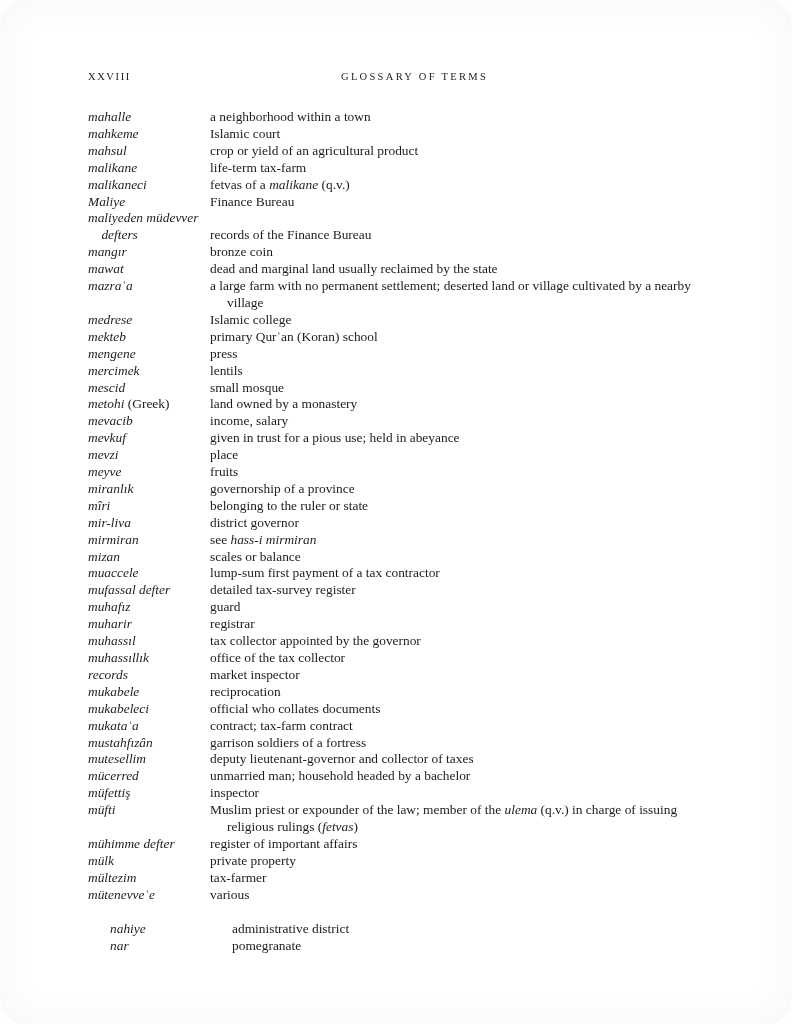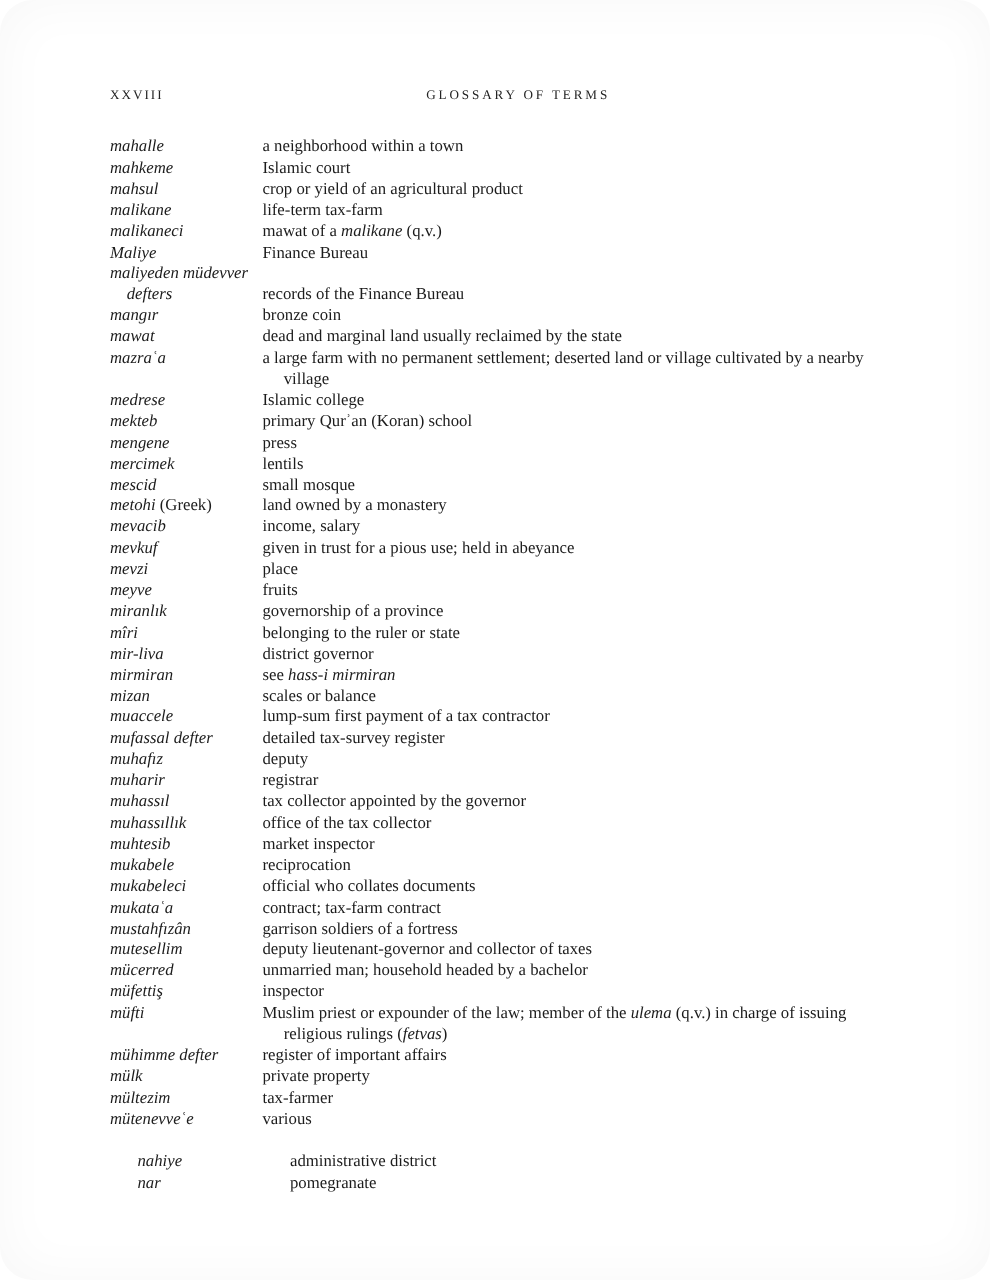--- a/index.html
+++ b/index.html
@@ -76,21 +76,21 @@
         <div class="entry">
           <div class="term"><i>mahsul</i></div>
           <div class="def"><span>crop or yield of an agricultural product</span></div>
         </div>
         <div class="entry">
           <div class="term"><i>malikane</i></div>
           <div class="def"><span>life-term tax-farm</span></div>
         </div>
         <div class="entry">
           <div class="term"><i>malikaneci</i></div>
-          <div class="def"><span>mawat of a </span><i>malikane</i><span> (q.v.)</span></div>
+          <div class="def"><span>fetvas of a </span><i>malikane</i><span> (q.v.)</span></div>
         </div>
         <div class="entry">
           <div class="term"><i>Maliye</i></div>
           <div class="def"><span>Finance Bureau</span></div>
         </div>
         <div class="entry">
           <div class="term"><i>maliyeden müdevver</i></div>
           <div class="def"></div>
         </div>
         <div class="entry">
@@ -172,36 +172,36 @@
         <div class="entry">
           <div class="term"><i>muaccele</i></div>
           <div class="def"><span>lump-sum first payment of a tax contractor</span></div>
         </div>
         <div class="entry">
           <div class="term"><i>mufassal defter</i></div>
           <div class="def"><span>detailed tax-survey register</span></div>
         </div>
         <div class="entry">
           <div class="term"><i>muhafız</i></div>
-          <div class="def"><span>deputy</span></div>
+          <div class="def"><span>guard</span></div>
         </div>
         <div class="entry">
           <div class="term"><i>muharir</i></div>
           <div class="def"><span>registrar</span></div>
         </div>
         <div class="entry">
           <div class="term"><i>muhassıl</i></div>
           <div class="def"><span>tax collector appointed by the governor</span></div>
         </div>
         <div class="entry">
           <div class="term"><i>muhassıllık</i></div>
           <div class="def"><span>office of the tax collector</span></div>
         </div>
         <div class="entry">
-          <div class="term"><i>muhtesib</i></div>
+          <div class="term"><i>records</i></div>
           <div class="def"><span>market inspector</span></div>
         </div>
         <div class="entry">
           <div class="term"><i>mukabele</i></div>
           <div class="def"><span>reciprocation</span></div>
         </div>
         <div class="entry">
           <div class="term"><i>mukabeleci</i></div>
           <div class="def"><span>official who collates documents</span></div>
         </div>

